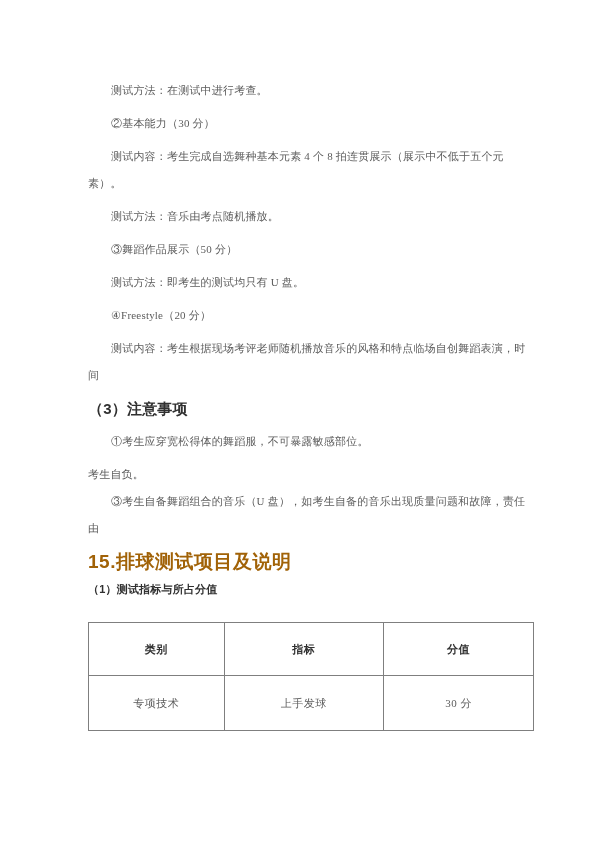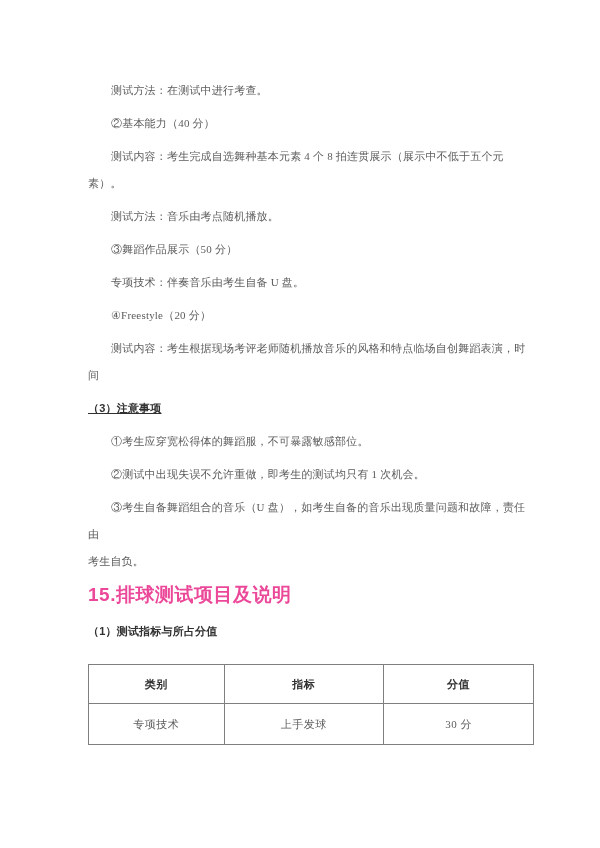--- a/index.html
+++ b/index.html
@@ -30,30 +30,29 @@
     color: #5c5c5c;
     letter-spacing: 0.2px;
   }
   .ind {
     text-indent: 23px;
   }
   .subhead {
     font-family: "Liberation Sans", "DejaVu Sans", sans-serif;
     font-weight: 700;
     color: #303030;
-    font-size: 11px;
-    text-decoration: underline;
+    font-size: 15px;
   }
   .h15 {
     font-family: "Liberation Sans", "DejaVu Sans", sans-serif;
     font-size: 19px;
     font-weight: 700;
-    color: #ec4899;
+    color: #a16207;
     line-height: 24px;
-    margin: 8px 0 15px 0;
+    margin: 8px 0 6px 0;
     letter-spacing: 0.5px;
   }
   .caption {
     font-family: "Liberation Sans", "DejaVu Sans", sans-serif;
     font-size: 11px;
     font-weight: 700;
     color: #303030;
     line-height: 18px;
     margin: 0 0 24px 0;
     letter-spacing: 0.2px;
@@ -65,21 +64,21 @@
   }
   table.score col.c1 { width: 30.5%; }
   table.score col.c2 { width: 35.8%; }
   table.score col.c3 { width: 33.7%; }
   table.score th, table.score td {
     border: 1px solid #7f7f7f;
     text-align: center;
     vertical-align: middle;
     font-size: 11px;
     letter-spacing: 0.5px;
-    padding: 1px;
+    padding: 8px;
   }
   table.score th {
     height: 36px;
     color: #303030;
     font-weight: 700;
     font-family: "Liberation Sans", "DejaVu Sans", sans-serif;
   }
   table.score td {
     height: 38px;
     color: #5c5c5c;
@@ -103,63 +102,60 @@
 <body>
 
 <div class="page">
   <div class="content">
 
     <div class="para">
       <div class="ln ind">测试方法：在测试中进行考查。</div>
     </div>
 
     <div class="para">
-      <div class="ln ind">②基本能力（40 分）</div>
+      <div class="ln ind">②基本能力（30 分）</div>
     </div>
 
     <div class="para">
       <div class="ln ind">测试内容：考生完成自选舞种基本元素 4 个 8 拍连贯展示（展示中不低于五个元素）。</div>
     </div>
 
     <div class="para">
       <div class="ln ind">测试方法：音乐由考点随机播放。</div>
     </div>
 
     <div class="para">
       <div class="ln ind">③舞蹈作品展示（50 分）</div>
     </div>
 
 
     <div class="para">
-      <div class="ln ind">专项技术：伴奏音乐由考生自备 U 盘。</div>
+      <div class="ln ind">测试方法：即考生的测试均只有 U 盘。</div>
     </div>
 
     <div class="para">
       <div class="ln ind">④Freestyle（20 分）</div>
     </div>
 
     <div class="para">
       <div class="ln ind">测试内容：考生根据现场考评老师随机播放音乐的风格和特点临场自创舞蹈表演，时间</div>
     </div>
 
     <div class="para">
       <div class="ln subhead">（3）注意事项</div>
     </div>
 
     <div class="para">
       <div class="ln ind">①考生应穿宽松得体的舞蹈服，不可暴露敏感部位。</div>
     </div>
 
-    <div class="para">
-      <div class="ln ind">②测试中出现失误不允许重做，即考生的测试均只有 1 次机会。</div>
-    </div>
 
     <div class="para">
+      <div class="ln">考生自负。</div>
       <div class="ln ind">③考生自备舞蹈组合的音乐（U 盘），如考生自备的音乐出现质量问题和故障，责任由</div>
-      <div class="ln">考生自负。</div>
     </div>
 
     <h2 class="h15">15.排球测试项目及说明</h2>
 
     <div class="caption">（1）测试指标与所占分值</div>
 
     <table class="score">
       <colgroup>
         <col class="c1">
           <col class="c2">

